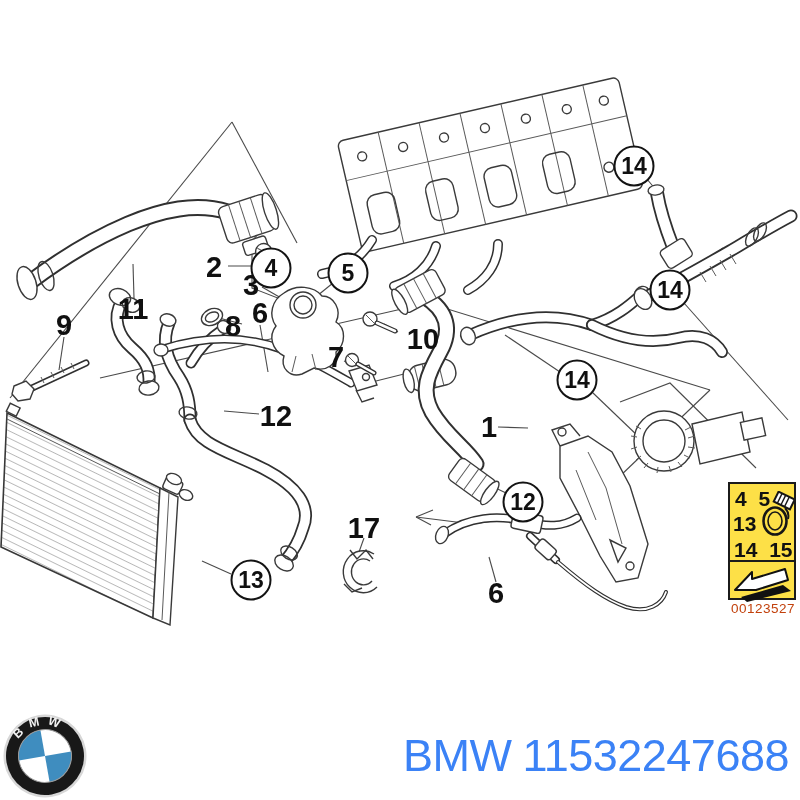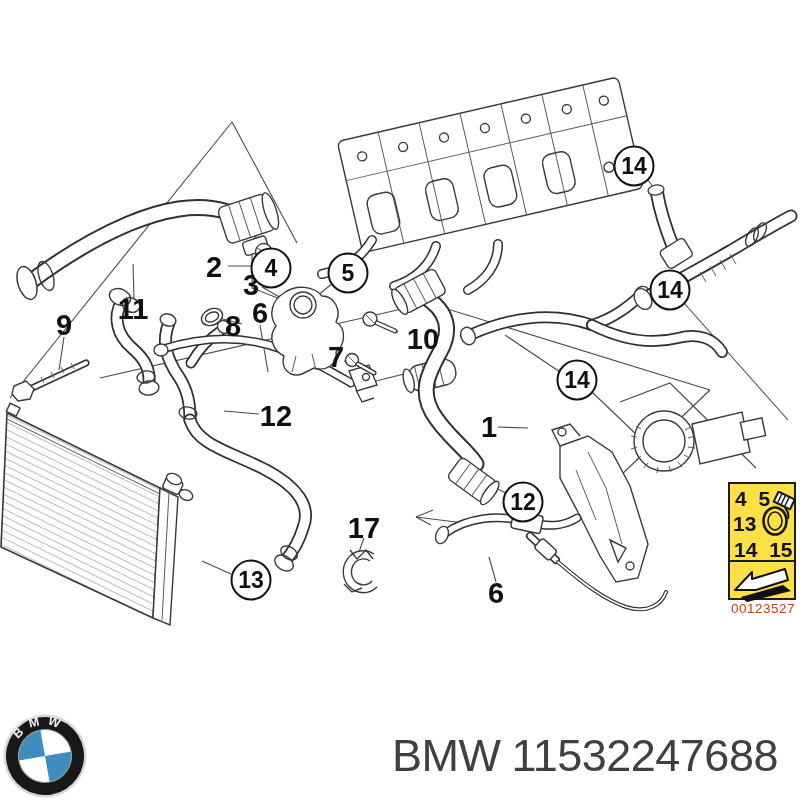--- a/index.html
+++ b/index.html
@@ -25,22 +25,22 @@
           line-height:1;word-spacing:6px;white-space:nowrap;}
   .legend .n1{left:5px;top:4px;}
   .legend .n2{left:3px;top:29px;}
   .legend .n3{left:4px;top:55px;}
   .legend .clamp{position:absolute;right:0px;top:7px;}
   .legend .divider{position:absolute;left:-1px;right:-1px;top:76px;border-top:2px solid #1b1b1b;}
   .legend .arrow{position:absolute;left:2px;top:80px;}
   .imgnum{position:absolute;left:727px;top:601px;width:72px;text-align:center;
           font-size:13.5px;color:#c2410c;letter-spacing:.5px;}
 
-  .footer-title{position:absolute;left:392px;top:730px;width:408px;text-align:left;
-          font-size:45px;color:#404040;white-space:nowrap;letter-spacing:-.5px;}
+  .footer-title{position:absolute;left:392px;top:730px;width:408px;text-align:center;
+          font-size:45px;color:#3b82f6;white-space:nowrap;letter-spacing:-.5px;}
   .footer-title .pn{margin-left:11px;}
   .logo{position:absolute;left:2px;top:713px;}
 </style>
 </head>
 <body>
 
 <div class="stage">
 
   <svg class="art" width="800" height="800" viewBox="0 0 800 800">
     <defs>

